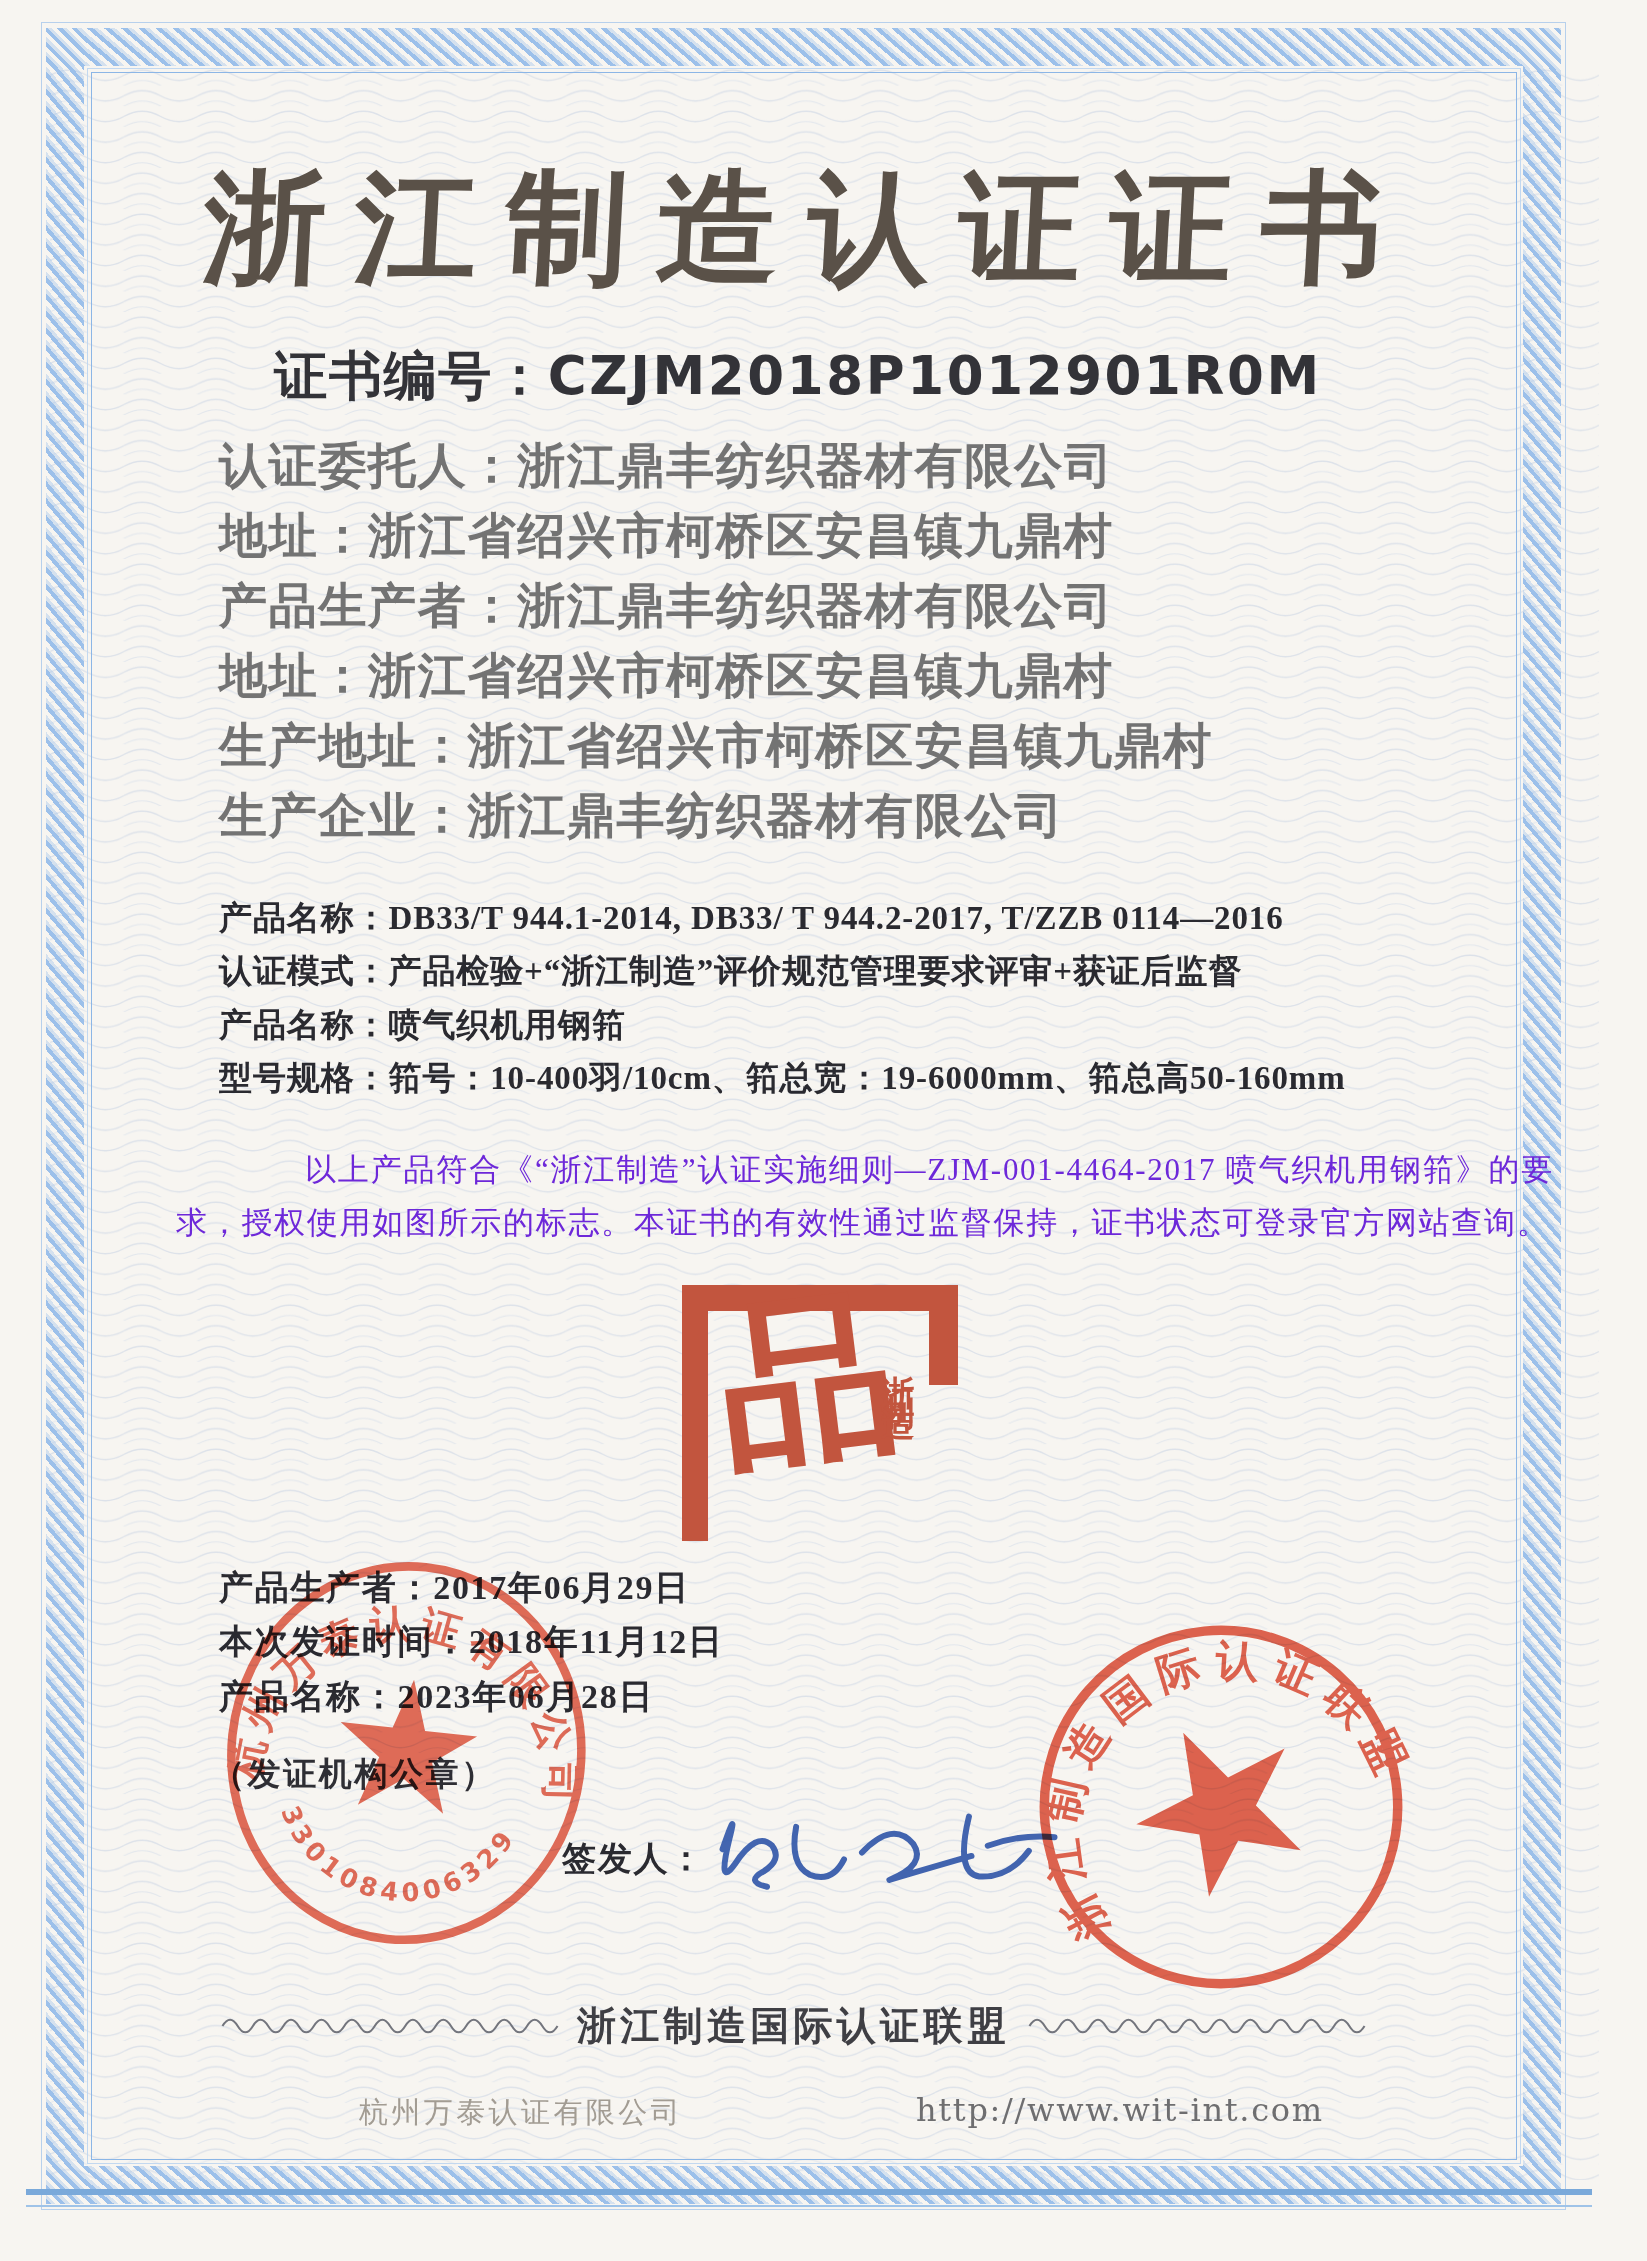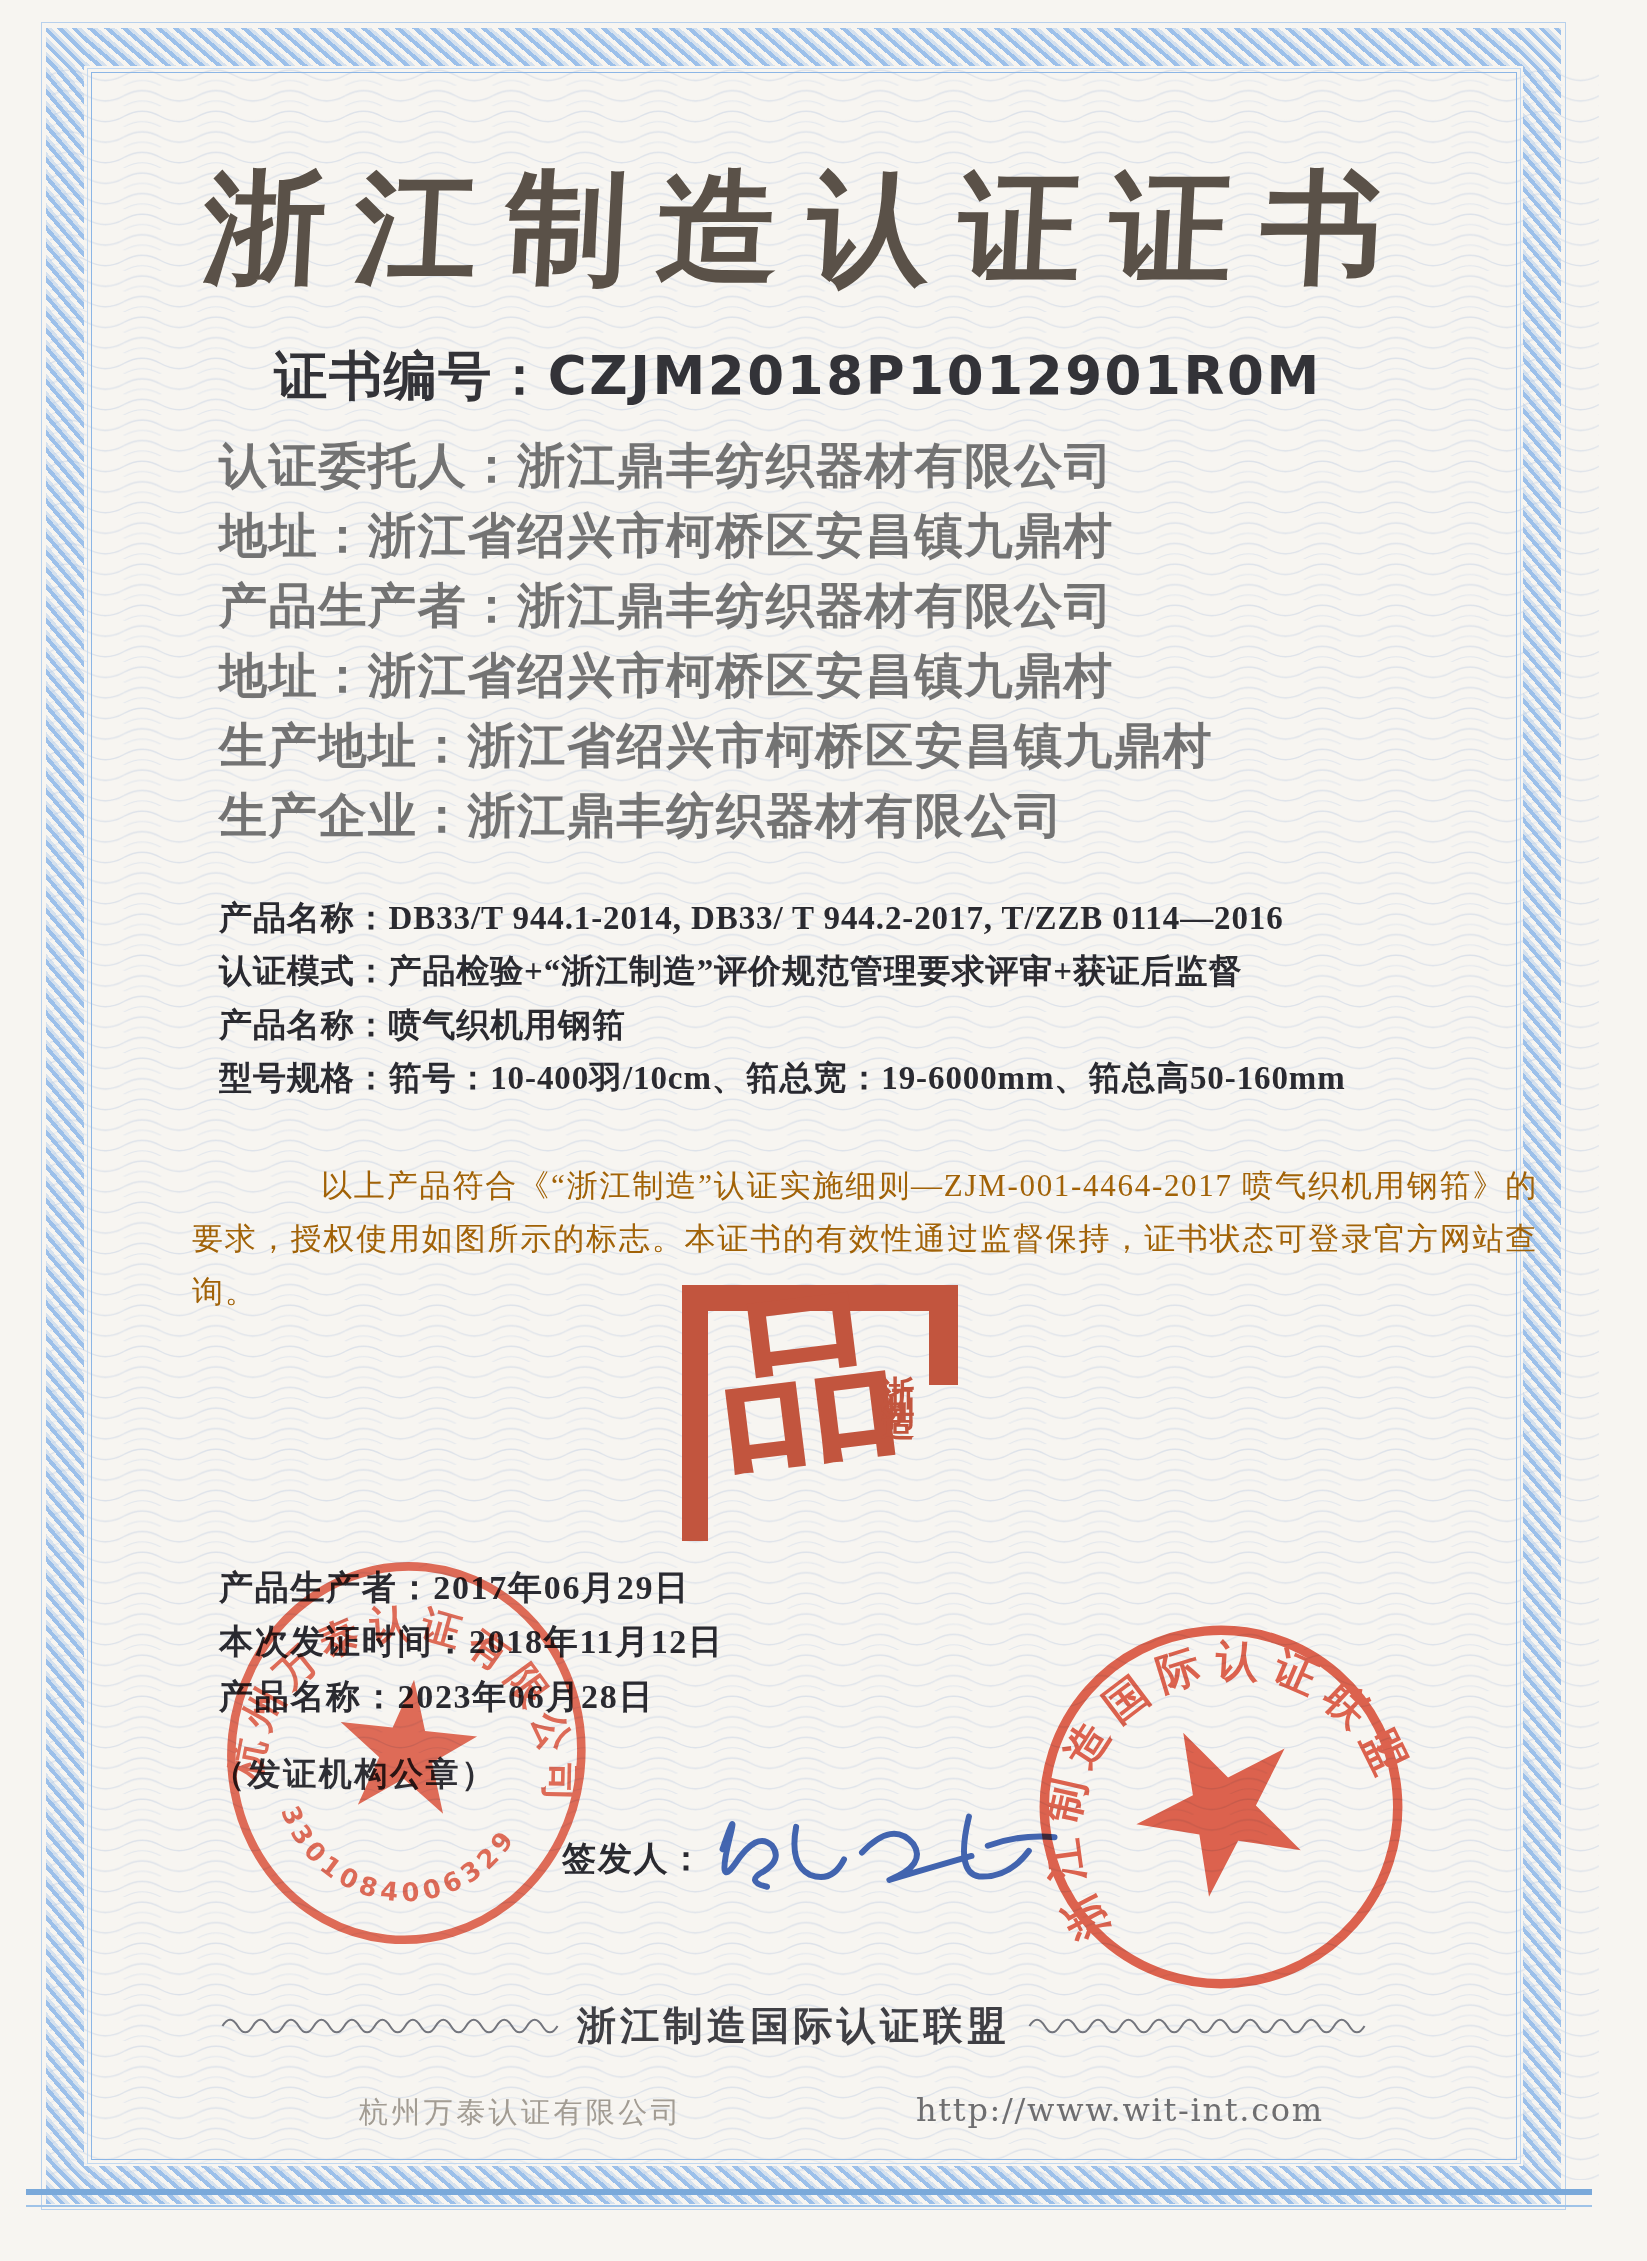--- a/index.html
+++ b/index.html
@@ -28,23 +28,23 @@
     transform:skewX(-3deg); font-family:"DejaVu Serif", serif;}
   .cert-no{position:absolute; left:0; right:51px; top:341px; text-align:center;
     font-size:53px; font-weight:700; color:#333338; letter-spacing:1.7px;}
   .cert-no .num{font-family:"DejaVu Sans", sans-serif; letter-spacing:2.6px;}
   .info-block{position:absolute; left:219px; top:446px; right:103px;}
   .info-line{font-size:48px; font-weight:700; line-height:39px; margin-bottom:31px;
     color:#737373; letter-spacing:1.7px;}
   .spec-block{position:absolute; left:219px; top:897px; right:77px;}
   .spec-line{font-size:33px; font-weight:700; line-height:43px; margin-bottom:10.3px;
     color:#2a2a30; letter-spacing:0.9px;}
-  .statement{position:absolute; left:176px; right:93px; top:1143px; margin:16px;
+  .statement{position:absolute; left:176px; right:93px; top:1143px; margin:0;
     font-size:31px; line-height:53px; text-align:justify; text-indent:129px;
-    color:#a16207; letter-spacing:1.7px;}
+    color:#6d28d9; letter-spacing:1.7px;}
   
   .logo{position:absolute; left:682px; top:1285px; width:276px; height:256px;}
   .logo .bar-top{position:absolute; left:0; top:0; right:0; height:26px; background:#c2553e;}
   .logo .bar-left{position:absolute; left:0; top:0; width:26px; bottom:0; background:#c2553e;}
   .logo .bar-corner{position:absolute; right:0; top:0; width:29px; height:100px; background:#c2553e;}
   .logo .mark{position:absolute; left:36px; top:5.1px; font-size:178px; line-height:1;
     font-weight:700; color:#c2553e; transform:rotate(-7deg); font-family:"DejaVu Serif", serif;}
   .logo .side{position:absolute; right:38px; top:63px; writing-mode:vertical-rl;
     font-size:34px; font-weight:700; letter-spacing:10.3px; color:#c2553e;}
   .logo .caption{position:absolute; left:27.5px; right:-5.1px; bottom:0; text-align:center;

